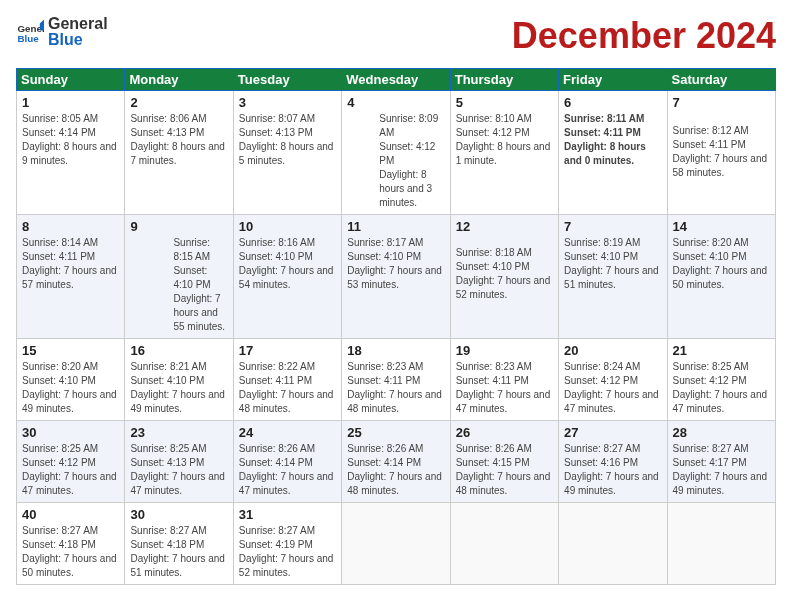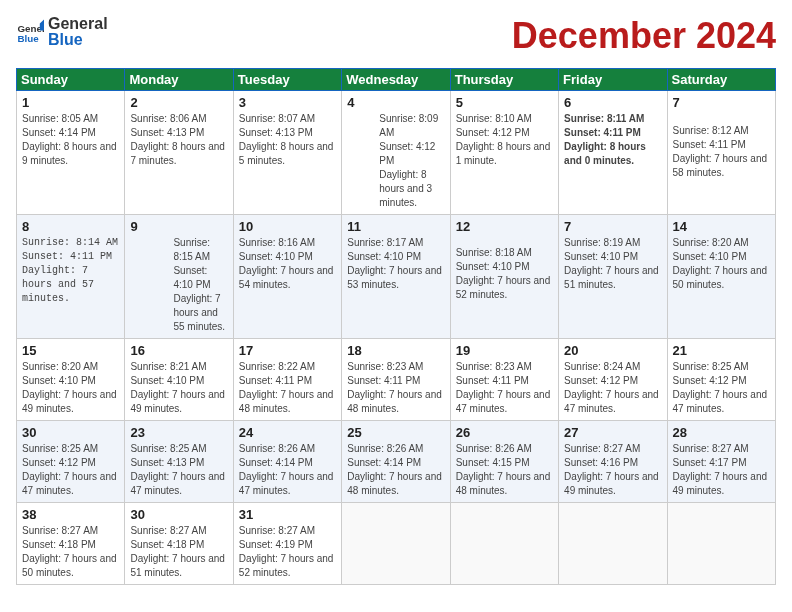--- a/index.html
+++ b/index.html
@@ -152,21 +152,21 @@
         <td>
           <span class="day-number">7</span>
           <div class="day-info" style="white-space: pre-line; margin-top: 14px;">Sunrise: 8:12 AM
 Sunset: 4:11 PM
 Daylight: 7 hours and 58 minutes.</div>
         </td>
       </tr>
       <tr class="row-alt">
         <td>
           <span class="day-number">8</span>
-          <div class="day-info" style="white-space: pre-line; font-family: Liberation Mono, monospace;">Sunrise: 8:14 AM
+          <div class="day-info" style="white-space: pre-line;">Sunrise: 8:14 AM
 Sunset: 4:11 PM
 Daylight: 7 hours and 57 minutes.</div>
         </td>
         <td>
           <span class="day-number">9</span>
           <div class="day-info" style="white-space: pre-line; margin-left: 43px;">Sunrise: 8:15 AM
 Sunset: 4:10 PM
 Daylight: 7 hours and 55 minutes.</div>
         </td>
         <td>
@@ -283,21 +283,21 @@
         </td>
         <td>
           <span class="day-number">28</span>
           <div class="day-info" style="white-space: pre-line;">Sunrise: 8:27 AM
 Sunset: 4:17 PM
 Daylight: 7 hours and 49 minutes.</div>
         </td>
       </tr>
       <tr>
         <td>
-          <span class="day-number">38</span>
+          <span class="day-number">40</span>
           <div class="day-info" style="white-space: pre-line;">Sunrise: 8:27 AM
 Sunset: 4:18 PM
 Daylight: 7 hours and 50 minutes.</div>
         </td>
         <td>
           <span class="day-number">30</span>
           <div class="day-info" style="white-space: pre-line;">Sunrise: 8:27 AM
 Sunset: 4:18 PM
 Daylight: 7 hours and 51 minutes.</div>
         </td>

